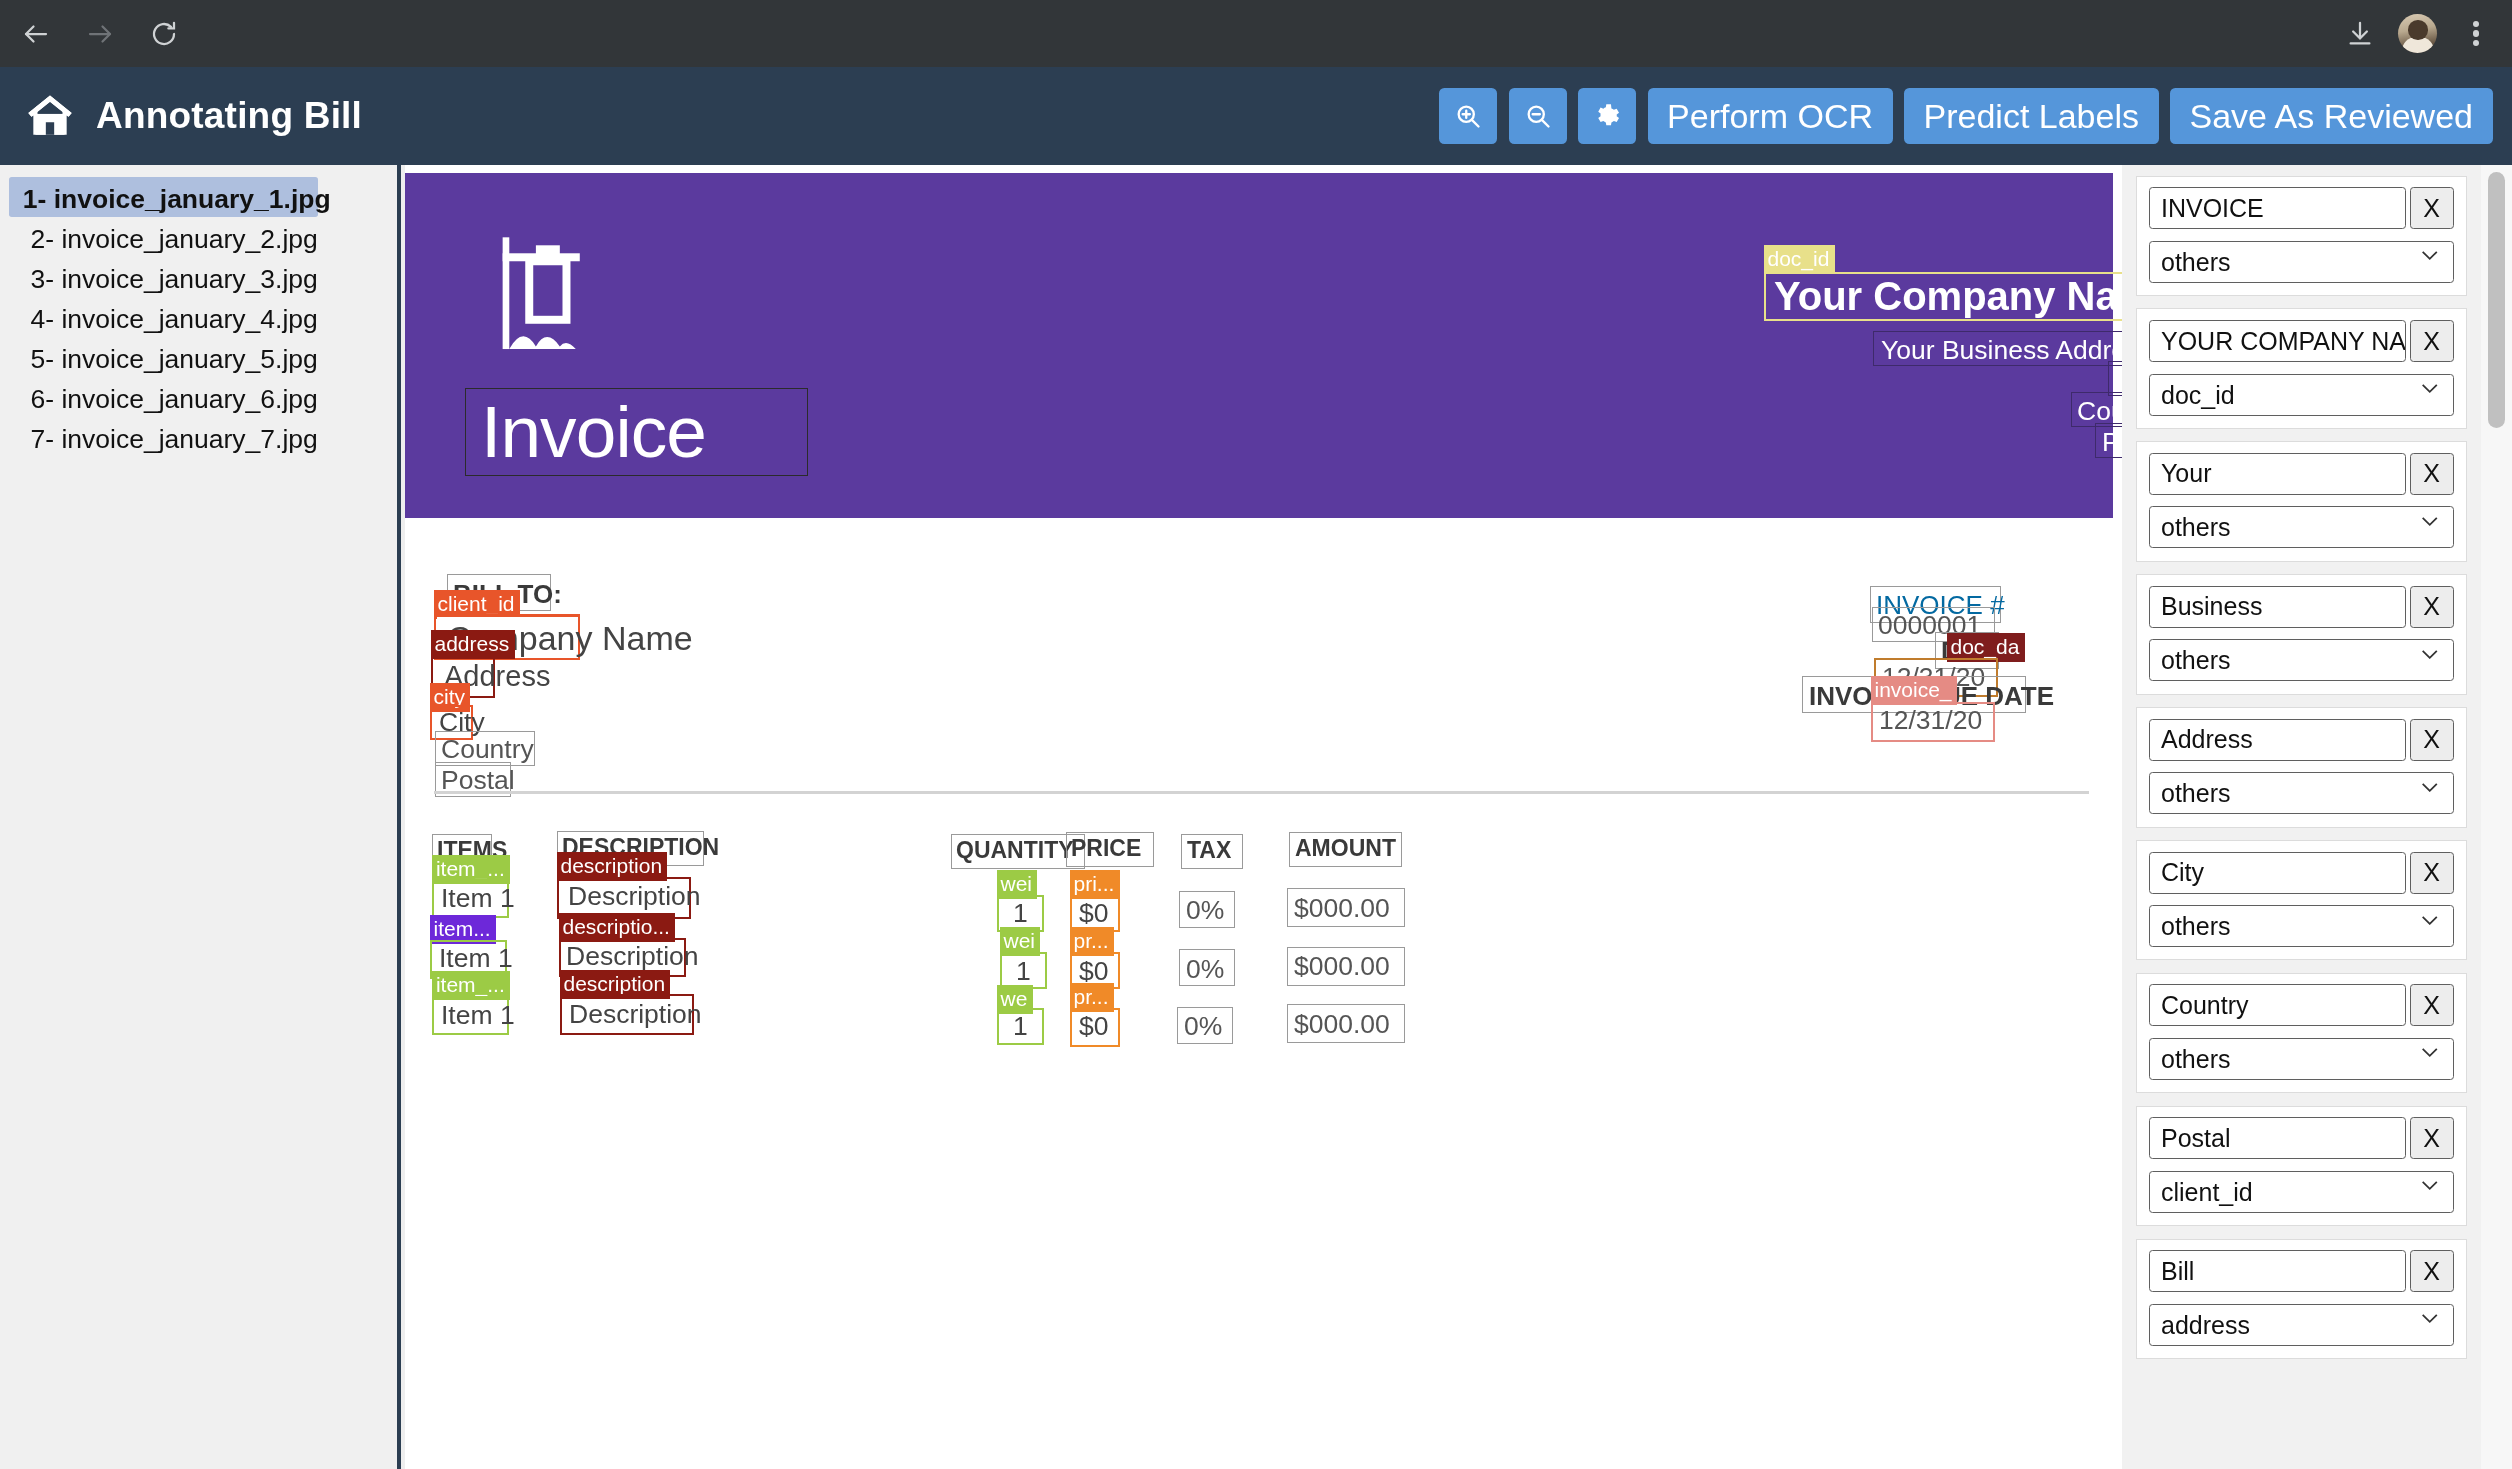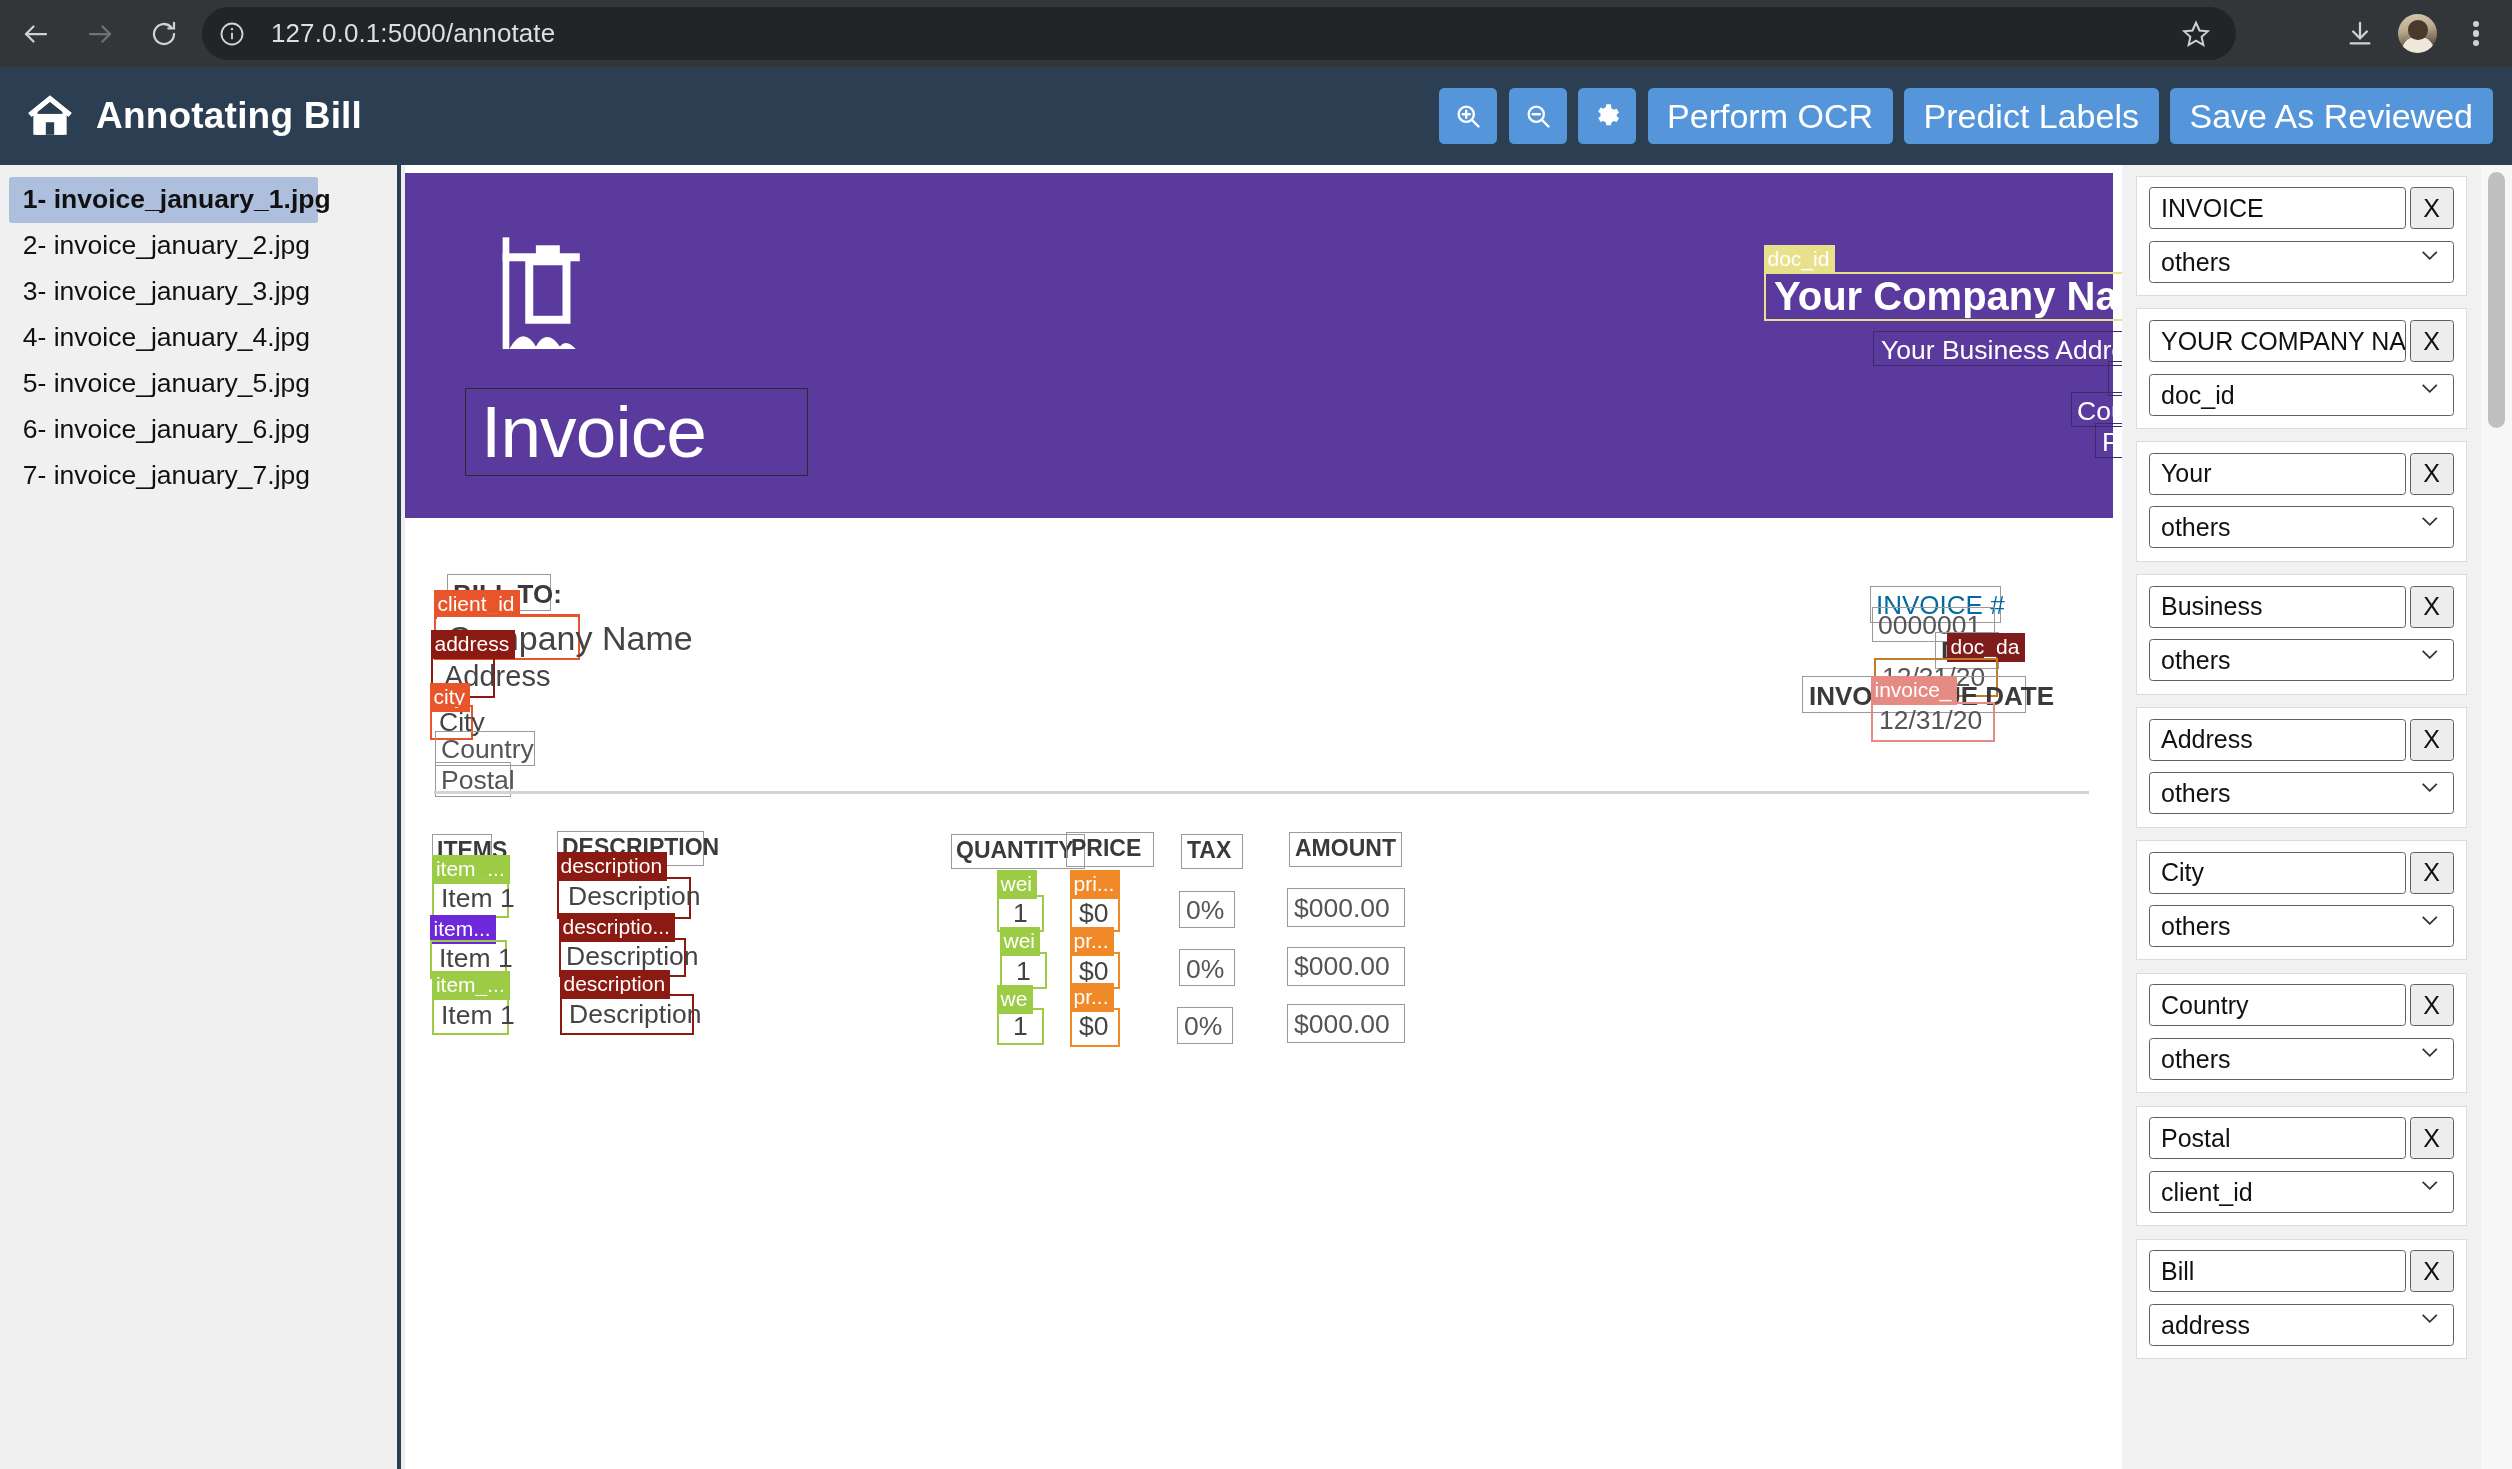--- a/index.html
+++ b/index.html
@@ -100,23 +100,23 @@
   }
 
   
   #file-sidebar {
     position: absolute; left: 0; top: 0; width: 401px; height: 1304px;
     background: #f0f0f0;
     border-right: 4.4px solid #2c3e52;
     padding-top: 12.4px;
   }
   .file-item {
-    font-size: 26.5px; color: #111; padding: 7px 0 8px 14px;
+    font-size: 26.5px; color: #111; padding: 7px 0 2px 14px;
     margin: 0 0 0 8.8px; white-space: nowrap; cursor: pointer;
-    border-radius: 2.7px; width: 309px;
+    border-radius: 2.7px; width: 309px; text-align: right;
   }
   .file-item.active {
     background: #aebfde; font-weight: bold;
   }
 
   
   #doc-viewer {
     position: absolute; left: 405px; top: 0;
     width: 1717px; height: 1304px;
     background: #ffffff; overflow: hidden;
@@ -203,35 +203,20 @@
         <polyline points="14,6 20,12 14,18"></polyline>
     </svg>
   </div>
   <div class="nav-btn">
     <svg viewBox="0 0 24 24" fill="none" stroke="#cfd2d4" stroke-width="1.8" stroke-linecap="round">
       <path d="M20 12a8 8 0 1 1-2.4-5.7"></path>
         <polyline points="20,3 20,7.5 15.5,7.5"></polyline>
     </svg>
   </div>
 
-  <div id="omnibox">
-    <div id="site-info-icon">
-      <svg viewBox="0 0 24 24" fill="none" stroke="#cfd2d4" stroke-width="1.6" width="28" height="28">
-        <circle cx="12" cy="12" r="9"></circle>
-          <line x1="12" y1="11" x2="12" y2="16.5"></line>
-          <circle cx="12" cy="7.8" r="1.05" fill="#cfd2d4" stroke="none"></circle>
-      </svg>
-    </div>
-    <div id="omnibox-url">127.0.0.1:5000/annotate</div>
-    <div id="star-btn">
-      <svg viewBox="0 0 24 24" fill="none" stroke="#cfd2d4" stroke-width="1.6" width="30" height="30">
-        <polygon points="12,3 14.8,9.2 21.4,9.9 16.5,14.3 17.9,20.8 12,17.4 6.1,20.8 7.5,14.3 2.6,9.9 9.2,9.2"></polygon>
-      </svg>
-    </div>
-  </div>
 
   <div id="chrome-right">
     <div class="c-icon">
       <svg viewBox="0 0 24 24" fill="none" stroke="#cfd2d4" stroke-width="1.8" stroke-linecap="round" width="30" height="30">
         <line x1="12" y1="3" x2="12" y2="15"></line>
           <polyline points="6.5,10 12,15.5 17.5,10"></polyline>
           <polyline points="4.5,19.5 19.5,19.5"></polyline>
       </svg>
     </div>
     <div class="c-icon">

